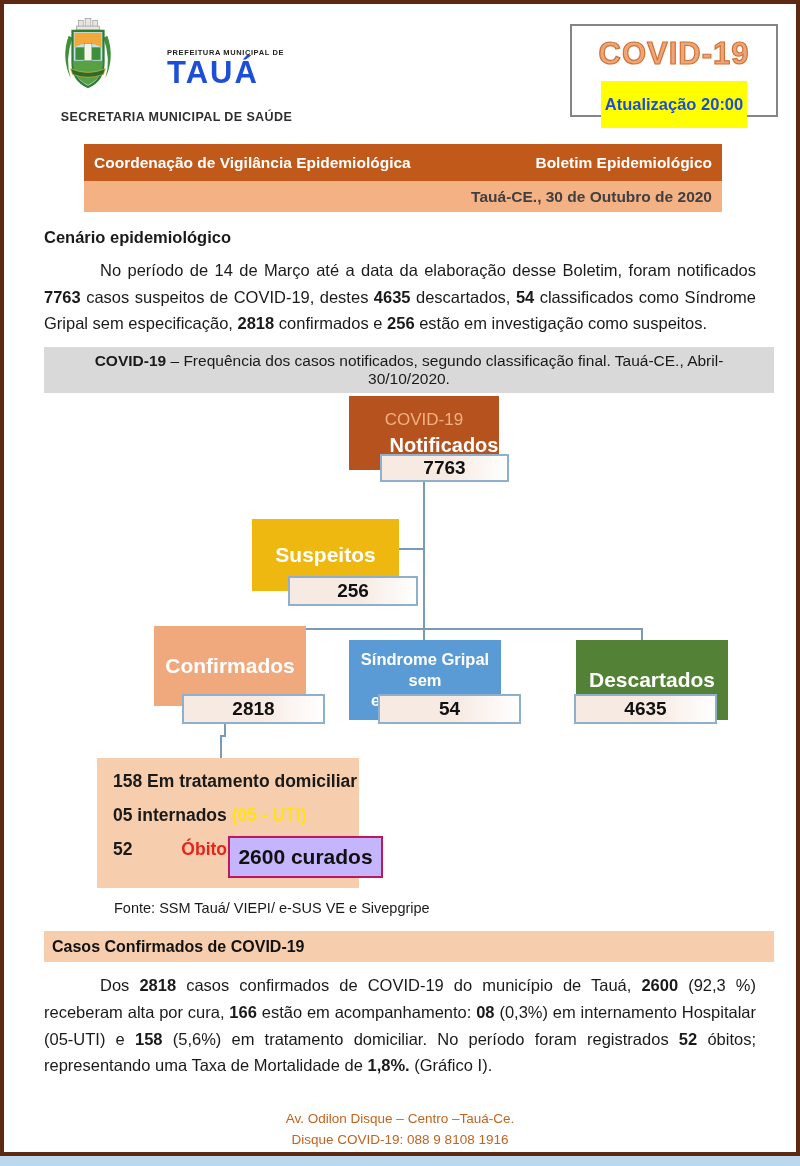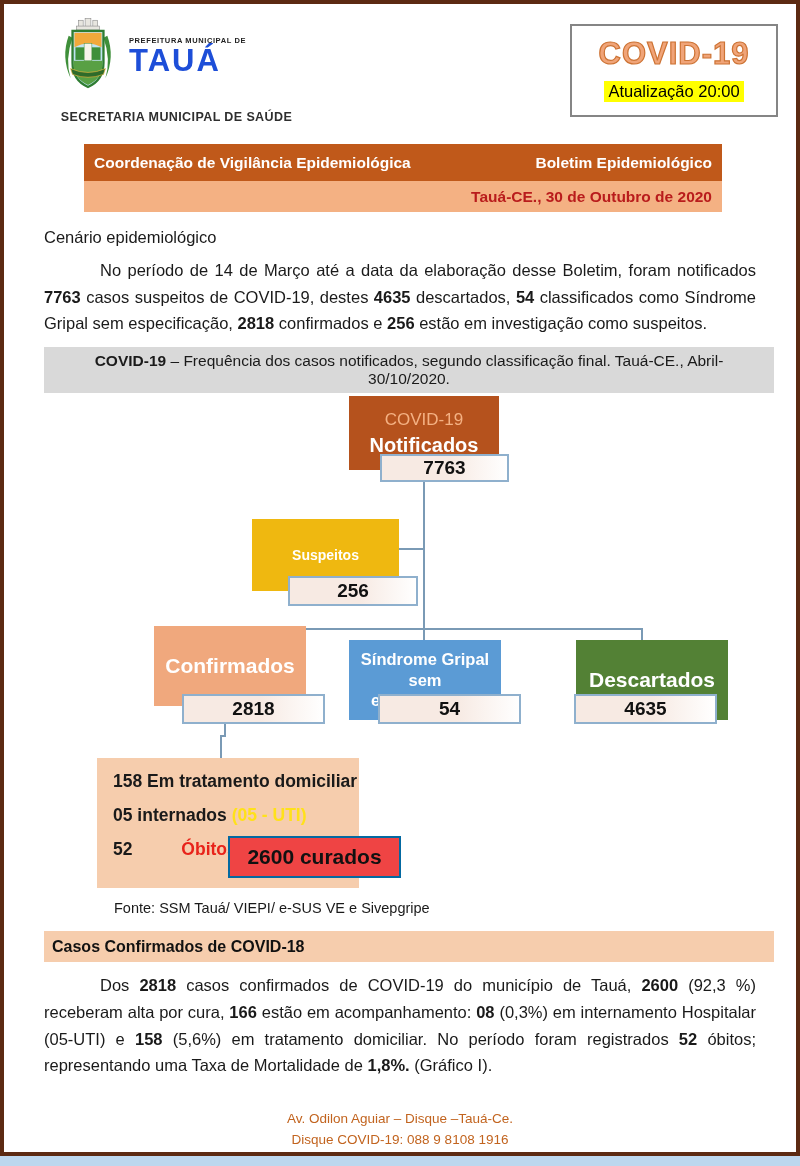--- a/index.html
+++ b/index.html
@@ -11,77 +11,77 @@
   .b { font-weight: 700; }
   .page {
     width: 800px; height: 1156px; background: #ffffff;
     border: 4px solid #5c2a12; overflow: hidden; position: relative;
   }
   .blue-strip { width: 800px; height: 10px; background: #bdd7ee; }
 
   
   .header { position: relative; height: 128px; padding: 14px 20px 0 55px; }
   .logo-block { display: inline-block; }
-  .logo-row { display: flex; align-items: flex-start; }
+  .logo-row { display: flex; align-items: center; gap: 38px; }
   .crest { margin-right: 12px; }
   .logo-text { padding-top: 18px; }
   .logo-pretitle { font-size: 7.5px; font-weight: 700; letter-spacing: 0.6px; color: #222; }
   .logo-city { font-size: 31px; font-weight: 800; letter-spacing: 2px; color: #1d4ed8; line-height: 1.0; }
   .logo-dept { font-size: 12.5px; font-weight: 600; color: #2e2e2e; letter-spacing: 0.4px; text-align: center; margin-top: 10px; width: 235px; }
   .covid-box {
     position: absolute; right: 18px; top: 20px; width: 208px; height: 93px;
     border: 2px solid #858585; background: #fff; text-align: center; padding-top: 10px;
   }
   .covid-title {
     font-size: 31px; font-weight: 700; color: #f0a478;
     -webkit-text-stroke: 1.2px #cd7334; letter-spacing: 1px;
   }
-  .covid-update { display: inline-block; margin-top: 9px; background: #ffff00; color: #000000;
-    font-size: 16.5px; font-weight: 400; padding: 1px 4px; }
+  .covid-update { display: inline-block; margin-top: 9px; background: #ffff00; color: #1d4ed8;
+    font-size: 16.5px; font-weight: 700; padding: 14px 4px; }
 
   
   .bars { margin: 12px 30px 0 40px; width: 678px; padding-left: 40px; }
   .bar1 { height: 37px; background: #c0591a; color: #fff; font-size: 15.5px; font-weight: 700;
     display: flex; align-items: center; justify-content: space-between; padding: 0 10px; }
-  .bar2 { height: 31px; background: #f4b183; color: #b91c1c; font-size: 15.5px; font-weight: 700;
+  .bar2 { height: 31px; background: #f4b183; color: #404040; font-size: 15.5px; font-weight: 700;
     display: flex; align-items: center; justify-content: flex-end; padding: 0 10px; }
 
   
-  .h-section { margin: 16px 40px 0 40px; font-size: 16.5px; font-weight: 400; }
+  .h-section { margin: 16px 40px 0 40px; font-size: 16.5px; font-weight: 700; }
   .para { margin: 10px 40px 0 40px; font-size: 16.5px; line-height: 1.62;
     text-align: justify; text-indent: 56px; }
   .caption-bar { margin: 10px 30px 0 40px; width: 730px; background: #d9d9d9;
     font-size: 15.5px; text-align: center; padding: 5px 11px; }
 
   
   .flow { position: relative; width: 800px; height: 538px; }
   .flow .line { position: absolute; background: #7a9ab5; }
   .node { position: absolute; color: #fff; font-weight: 700; text-align: center;
     display: flex; flex-direction: column; align-items: center; justify-content: center; }
   .node-notificados { left: 345px; top: 3px; width: 150px; height: 74px; background: #b5521d; }
   .node-notificados .sub { font-size: 17px; font-weight: 400; color: #f4b183; margin-bottom: 4px; }
-  .node-notificados .main { font-size: 20px; }
-  .node-suspeitos  { left: 248px; top: 126px; width: 147px; height: 72px; background: #efb810; font-size: 14px; }
+  .node-notificados .main { font-size: 20px; padding-left: 40px; }
+  .node-suspeitos  { left: 248px; top: 126px; width: 147px; height: 72px; background: #efb810; font-size: 21px; }
   .node-confirmados{ left: 150px; top: 233px; width: 152px; height: 80px; background: #f0a87d; font-size: 21px; }
   .node-sindrome   { left: 345px; top: 247px; width: 152px; height: 80px; background: #5b9bd5; font-size: 16.5px; line-height: 1.25; padding: 0 6px; }
   .node-descartados{ left: 540px; top: 247px; width: 152px; height: 80px; background: #538135; font-size: 21px; margin-left: 32px; }
   .num-box { position: absolute; height: 30px; border: 2px solid #8fb0cd;
     background: linear-gradient(90deg, #f7eae3 55%, #ffffff 100%);
     color: #111; font-size: 19px; font-weight: 700; text-align: center;
     display: flex; align-items: center; justify-content: center; }
   .num-7763 { left: 376px; top: 61px;  width: 129px; height: 28px; }
   .num-256  { left: 284px; top: 183px; width: 130px; }
   .num-2818 { left: 178px; top: 301px; width: 143px; }
   .num-54   { left: 374px; top: 301px; width: 143px; }
   .num-4635 { left: 570px; top: 301px; width: 143px; }
   .treatment { position: absolute; left: 93px; top: 365px; width: 262px; height: 130px;
     background: #f6cdad; padding: 13px 0 0 16px; }
   .treat-line { font-size: 17.5px; font-weight: 700; margin-bottom: 13px; white-space: nowrap; }
-  .cured-box { position: absolute; left: 224px; top: 443px; width: 173px; height: 42px;
-    background: #ef4444; border: 2px solid #0369a1; color: #111;
+  .cured-box { position: absolute; left: 224px; top: 443px; width: 155px; height: 42px;
+    background: #c4b5fd; border: 2px solid #be185d; color: #111;
     font-size: 21px; font-weight: 700; display: flex; align-items: center; justify-content: center; }
   .fonte { position: absolute; left: 110px; top: 507px; font-size: 14.5px; color: #1a1a1a; }
 
   
   .section-bar { margin: 0 30px 0 40px; width: 730px; height: 31px; background: #f6cdad;
     font-size: 16px; font-weight: 700; color: #111; display: flex; align-items: center; padding-left: 8px; }
 
   
   .footer { margin-top: 30px; text-align: center; color: #c2641f; font-size: 13.5px; line-height: 1.55; }
 </style>
@@ -172,22 +172,22 @@
     <div class="treatment">
       <div class="treat-line"><span class="b">158 Em tratamento domiciliar</span></div>
       <div class="treat-line"><span class="b">05  internados </span><span class="b" style="color: rgb(255, 225, 26);">(05 - UTI)</span></div>
       <div class="treat-line"><span class="b">52 </span><span class="b" style="color: rgb(232, 35, 26); margin-left: 44px;">Óbitos</span></div>
     </div>
     <div class="cured-box">2600 curados</div>
 
     <div class="fonte">Fonte: SSM Tauá/ VIEPI/ e-SUS VE e Sivepgripe</div>
   </div>
 
-  <div class="section-bar">Casos Confirmados de COVID-18</div>
+  <div class="section-bar">Casos Confirmados de COVID-19</div>
   <p class="para"><span>Dos </span><span class="b">2818</span><span> casos confirmados de COVID-19 do município de Tauá, </span><span class="b">2600</span><span> (92,3 %) receberam alta por cura, </span><span class="b">166</span><span> estão em acompanhamento: </span><span class="b">08</span><span> (0,3%) em internamento Hospitalar (05-UTI) e </span><span class="b">158</span><span> (5,6%) em tratamento domiciliar. No período foram registrados </span><span class="b">52</span><span> óbitos; representando uma Taxa de Mortalidade de </span><span class="b">1,8%.</span><span>  (Gráfico I).</span></p>
 
   <div class="footer">
-    <div>Av. Odilon Aguiar – Disque –Tauá-Ce.</div>
+    <div>Av. Odilon Disque – Centro –Tauá-Ce.</div>
     <div>Disque COVID-19: 088 9 8108 1916</div>
   </div>
 
 </div>
 <div class="blue-strip"></div>
 
 </body></html>

